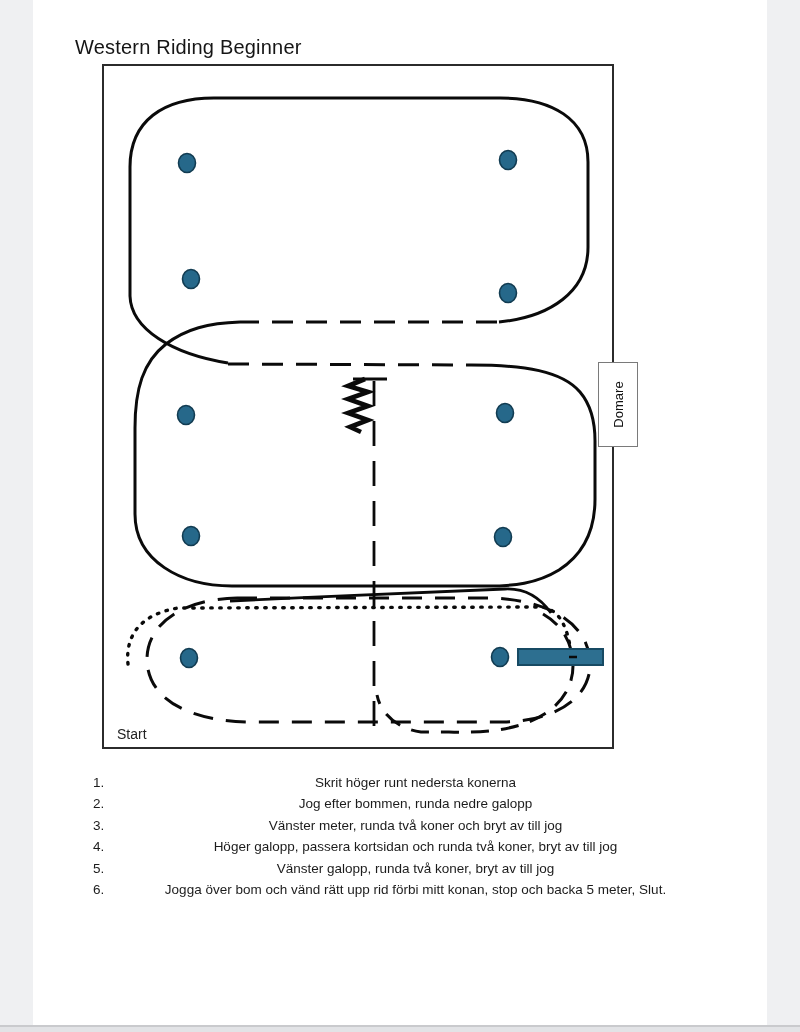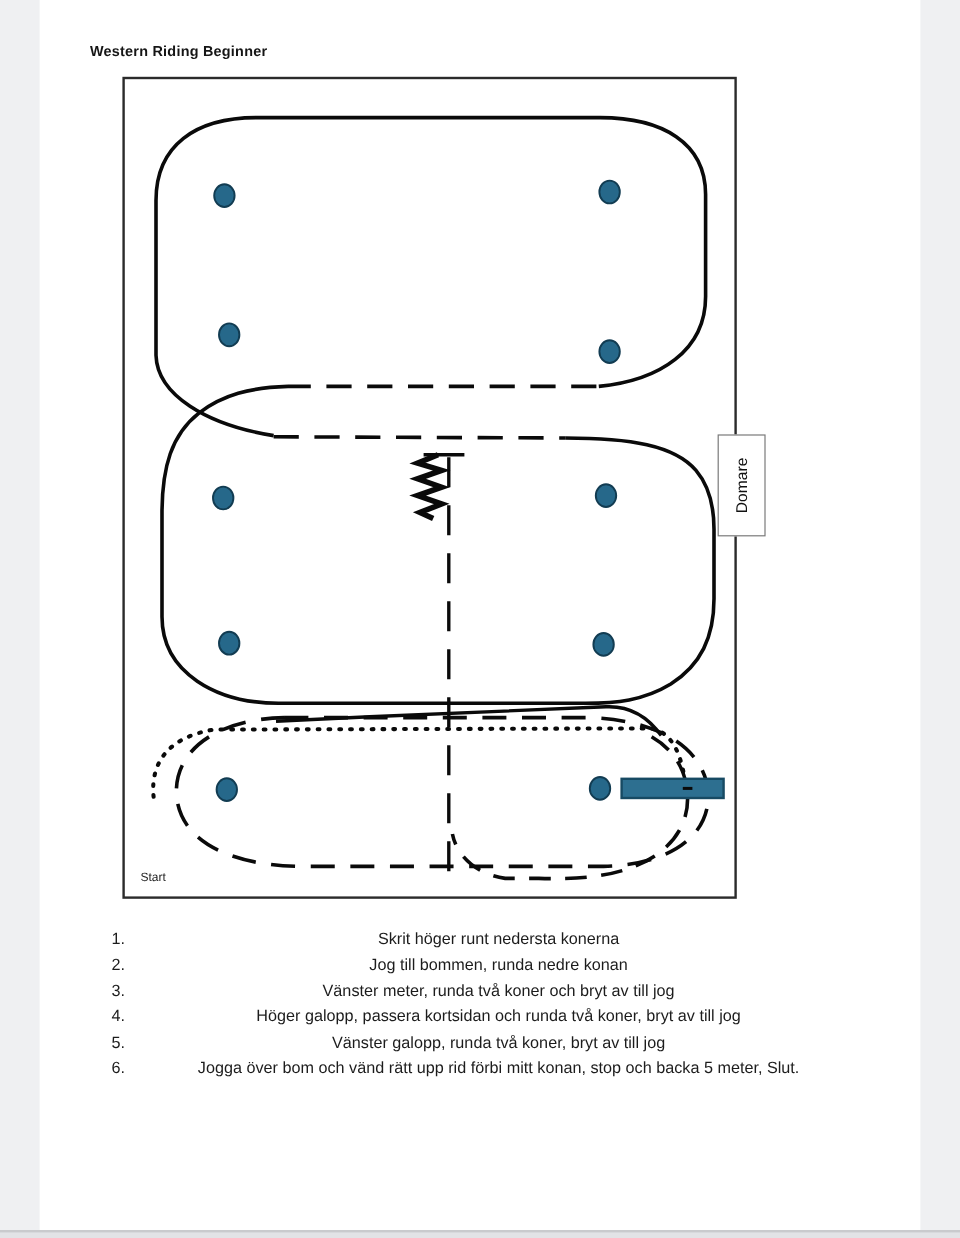--- a/index.html
+++ b/index.html
@@ -12,30 +12,30 @@
   .paper{
     position:absolute;left:33px;top:0;width:734px;height:1025px;
     background:#ffffff;
   }
   .bottom-strip{
     position:absolute;left:0;right:0;top:1025px;height:7px;
     background:#e2e3e6;border-top:2px solid #c9cacd;box-sizing:border-box;
   }
   .title{
     position:absolute;left:75px;top:36px;
-    font-size:12px;font-weight:bold;color:#151515;letter-spacing:.2px;
+    font-size:20px;font-weight:normal;color:#151515;letter-spacing:.2px;
     white-space:nowrap;
   }
   svg.diagram{position:absolute;left:0;top:0;width:800px;height:1032px;}
   .arena{fill:#ffffff;stroke:var(--arena_stroke,#2b2b2b);stroke-width:2;}
   .p{fill:none;stroke:var(--path_stroke,#0a0a0a);}
   .cone{fill:var(--cone_fill,#26688a);stroke:var(--cone_stroke,#123c52);stroke-width:1.6;}
   .pole{fill:var(--pole_fill,#2d6f90);stroke:var(--pole_stroke,#174a63);stroke-width:2;}
   .start-label{
-    position:absolute;left:117px;top:726px;font-size:10px;color:#222;
+    position:absolute;left:117px;top:726px;font-size:14px;color:#222;
   }
   .judge-box{
     position:absolute;left:598px;top:362px;width:40px;height:85px;
     background:#ffffff;border:1.5px solid #7a7a7a;box-sizing:border-box;
     display:flex;align-items:center;justify-content:center;
   }
   .judge-box span{
     transform:rotate(-90deg);font-size:13px;color:#111;white-space:nowrap;
   }
   .instructions{
@@ -109,21 +109,21 @@
 
 <div class="start-label">Start</div>
 
 <div class="instructions">
   <div class="li">
     <span class="num">1.</span>
     <span class="txt">Skrit höger runt nedersta konerna</span>
   </div>
   <div class="li">
     <span class="num">2.</span>
-    <span class="txt">Jog till bommen, runda nedre konan</span>
+    <span class="txt">Jog efter bommen, runda nedre galopp</span>
   </div>
   <div class="li">
     <span class="num">3.</span>
     <span class="txt">Vänster meter, runda två koner och bryt av till jog</span>
   </div>
   <div class="li">
     <span class="num">4.</span>
     <span class="txt">Höger galopp, passera kortsidan och runda två koner, bryt av till jog</span>
   </div>
   <div class="li">

